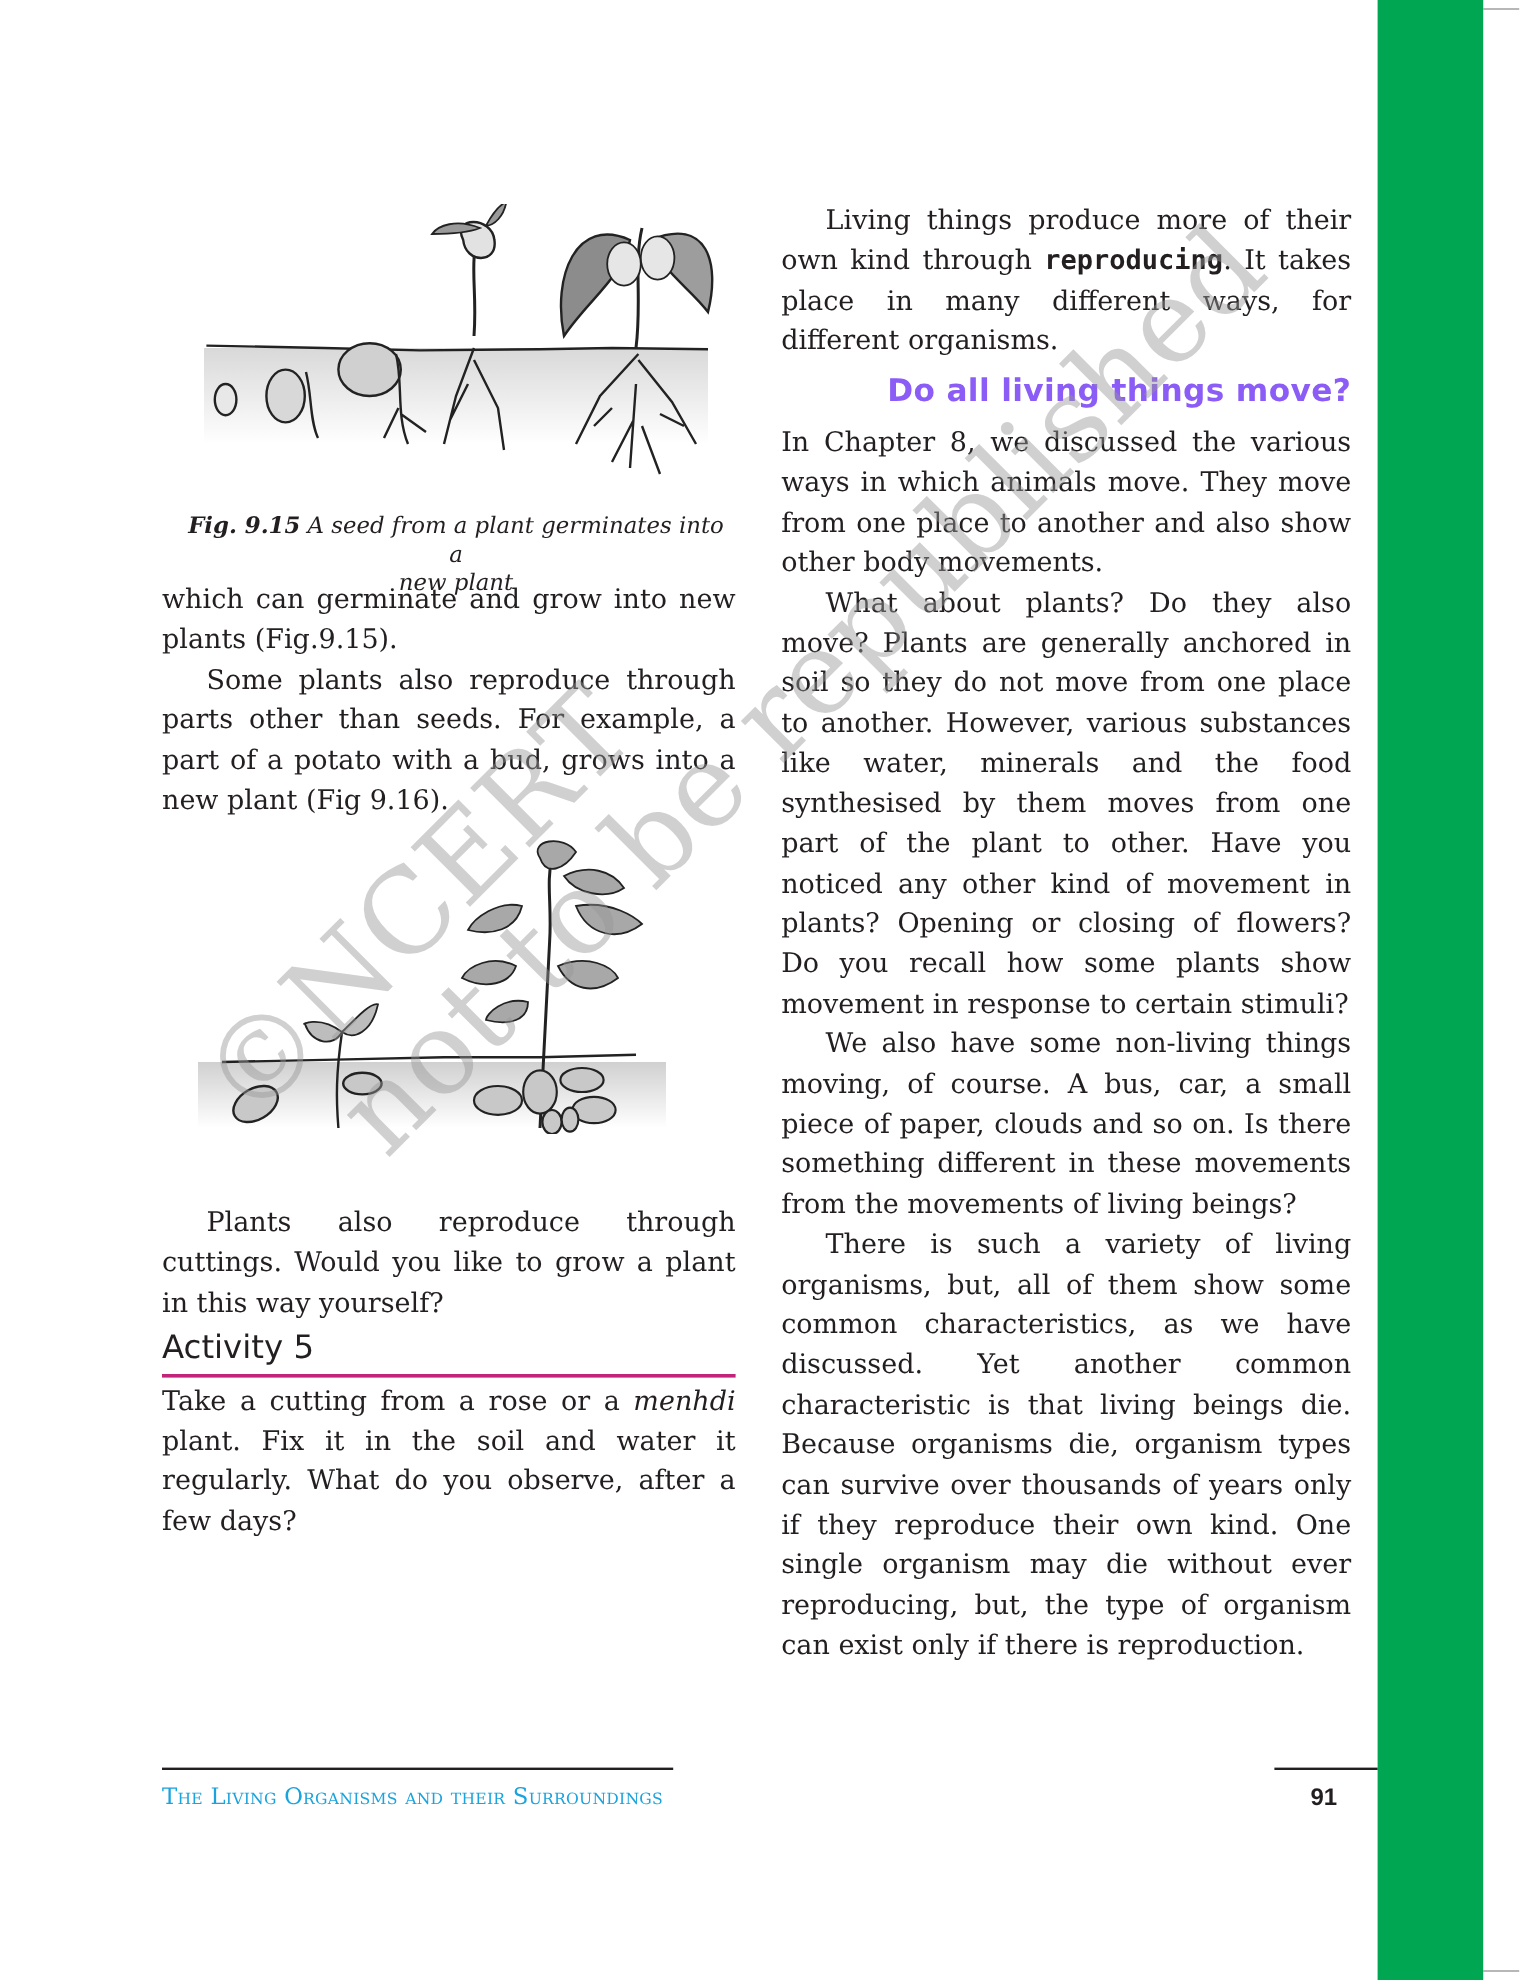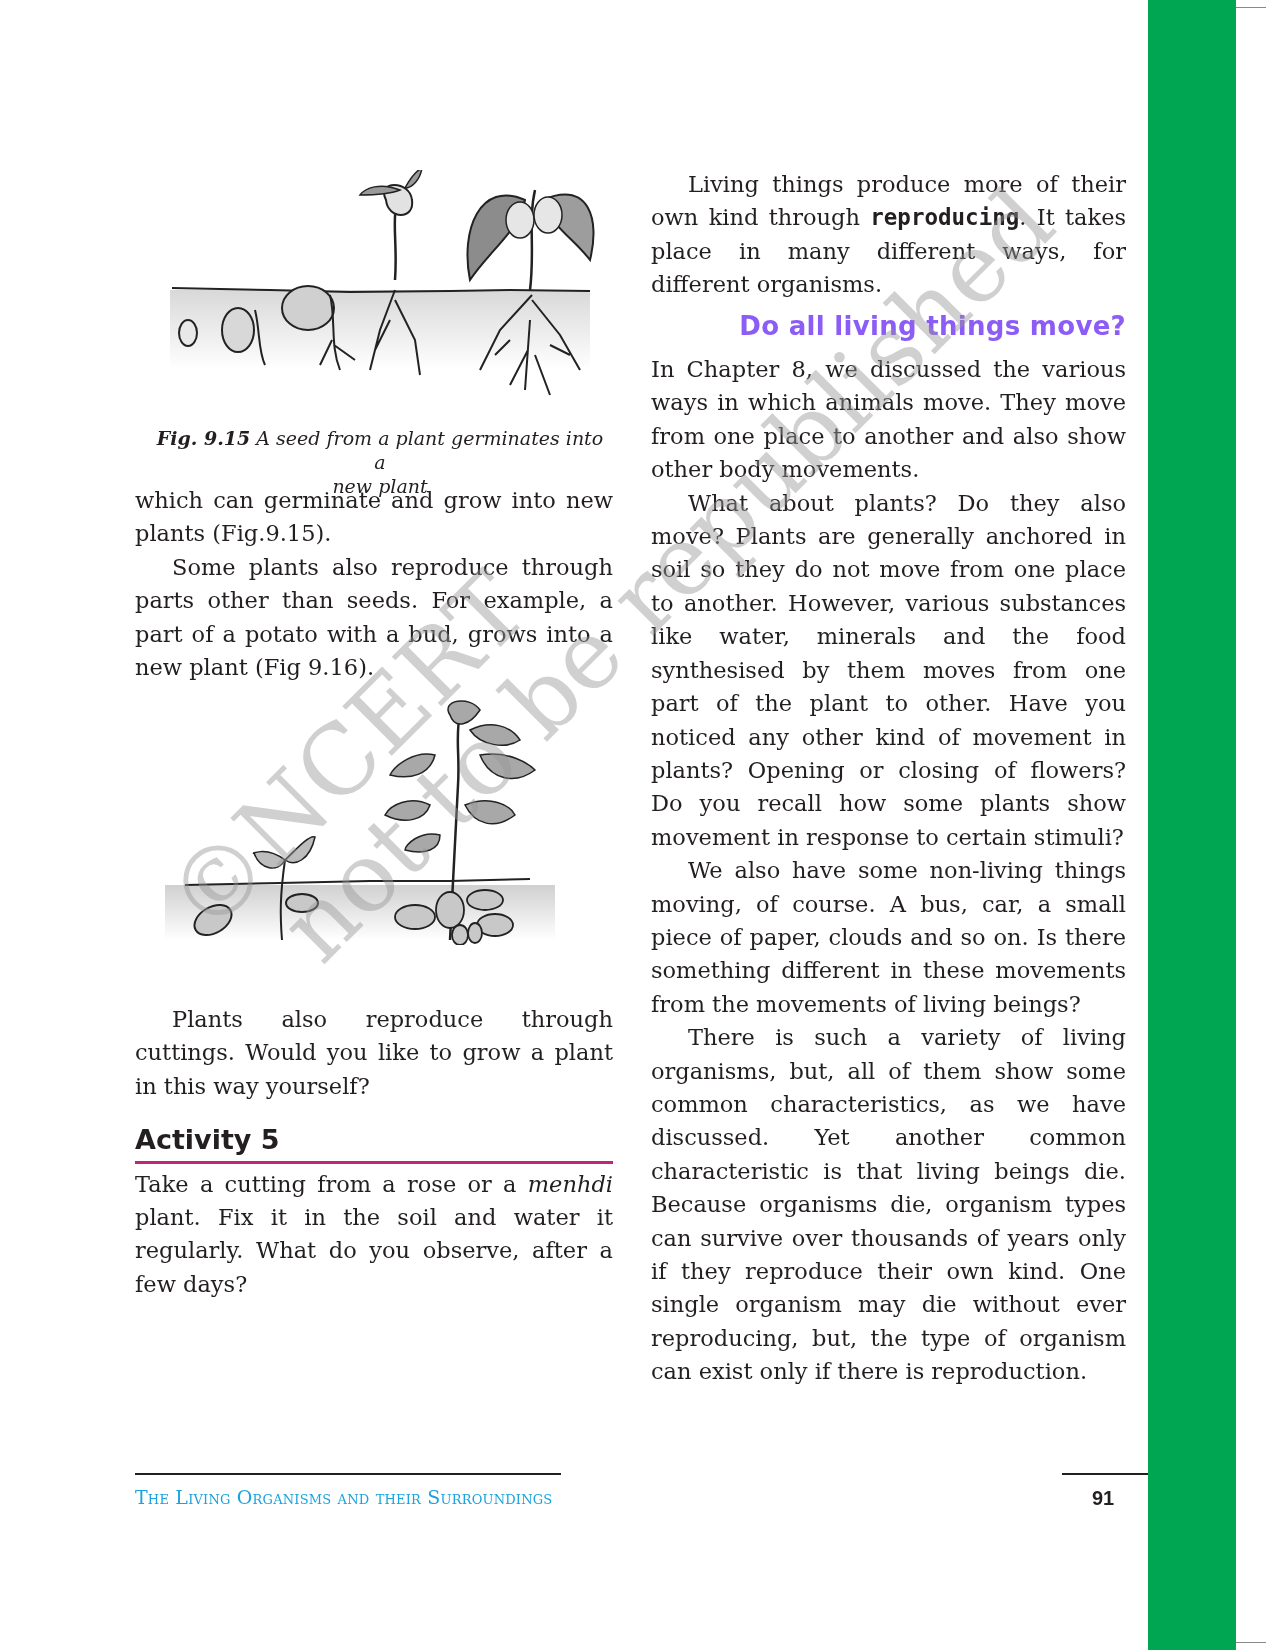--- a/index.html
+++ b/index.html
@@ -17,21 +17,21 @@
   .col p.indent { text-indent: 37px; }
   .left-col { left: 135px; width: 478px; }
   .right-col { left: 651px; top: 168px; width: 475px; }
 
   .fig { position: absolute; }
   .fig svg { display: block; }
   .caption { font-family: "DejaVu Serif", serif; font-style: italic; font-size: 19px; line-height: 24px; text-align: center; color: #231f20; }
   .caption b { font-style: italic; font-weight: bold; }
 
   .section-heading { font-family: "DejaVu Sans", sans-serif; font-weight: bold; color: #8b5cf6; font-size: 26px; margin: 8px 0 10px 0; letter-spacing: 0.3px; text-align: right; }
-  .activity-heading { font-family: "DejaVu Sans", sans-serif; font-weight: bold; font-size: 27px; color: #231f20; margin-top: 20px; padding-bottom: 4px; border-bottom: 3px solid #c2247c; }
+  .activity-heading { font-family: "DejaVu Sans", sans-serif; font-weight: normal; font-size: 27px; color: #231f20; margin-top: 4px; padding-bottom: 4px; border-bottom: 3px solid #c2247c; }
   .bold { font-weight: bold; font-family: "DejaVu Sans Mono", "Liberation Mono", monospace; }
   .ital { font-style: italic; }
 
   .footer-rule-left { position: absolute; left: 135px; top: 1473px; width: 426px; height: 2px; background: #231f20; }
   .footer-title { position: absolute; left: 135px; top: 1486px; font-family: "DejaVu Serif", serif; font-weight: normal; color: #1aa3dd; font-size: 19px; font-variant: small-caps; letter-spacing: 0.2px; }
   .footer-rule-right { position: absolute; left: 1062px; top: 1473px; width: 86px; height: 2px; background: #231f20; }
   .page-number { position: absolute; left: 1092px; top: 1487px; font-family: Liberation Sans, sans-serif; font-weight: bold; font-size: 20px; }
 
   .watermark { position: absolute; left: 150px; top: 880px; transform: rotate(-45deg); transform-origin: left top;
     font-family: "DejaVu Serif", serif; font-size: 96px; color: rgba(150,150,150,0.45); white-space: nowrap; pointer-events: none; line-height: 100px; }

